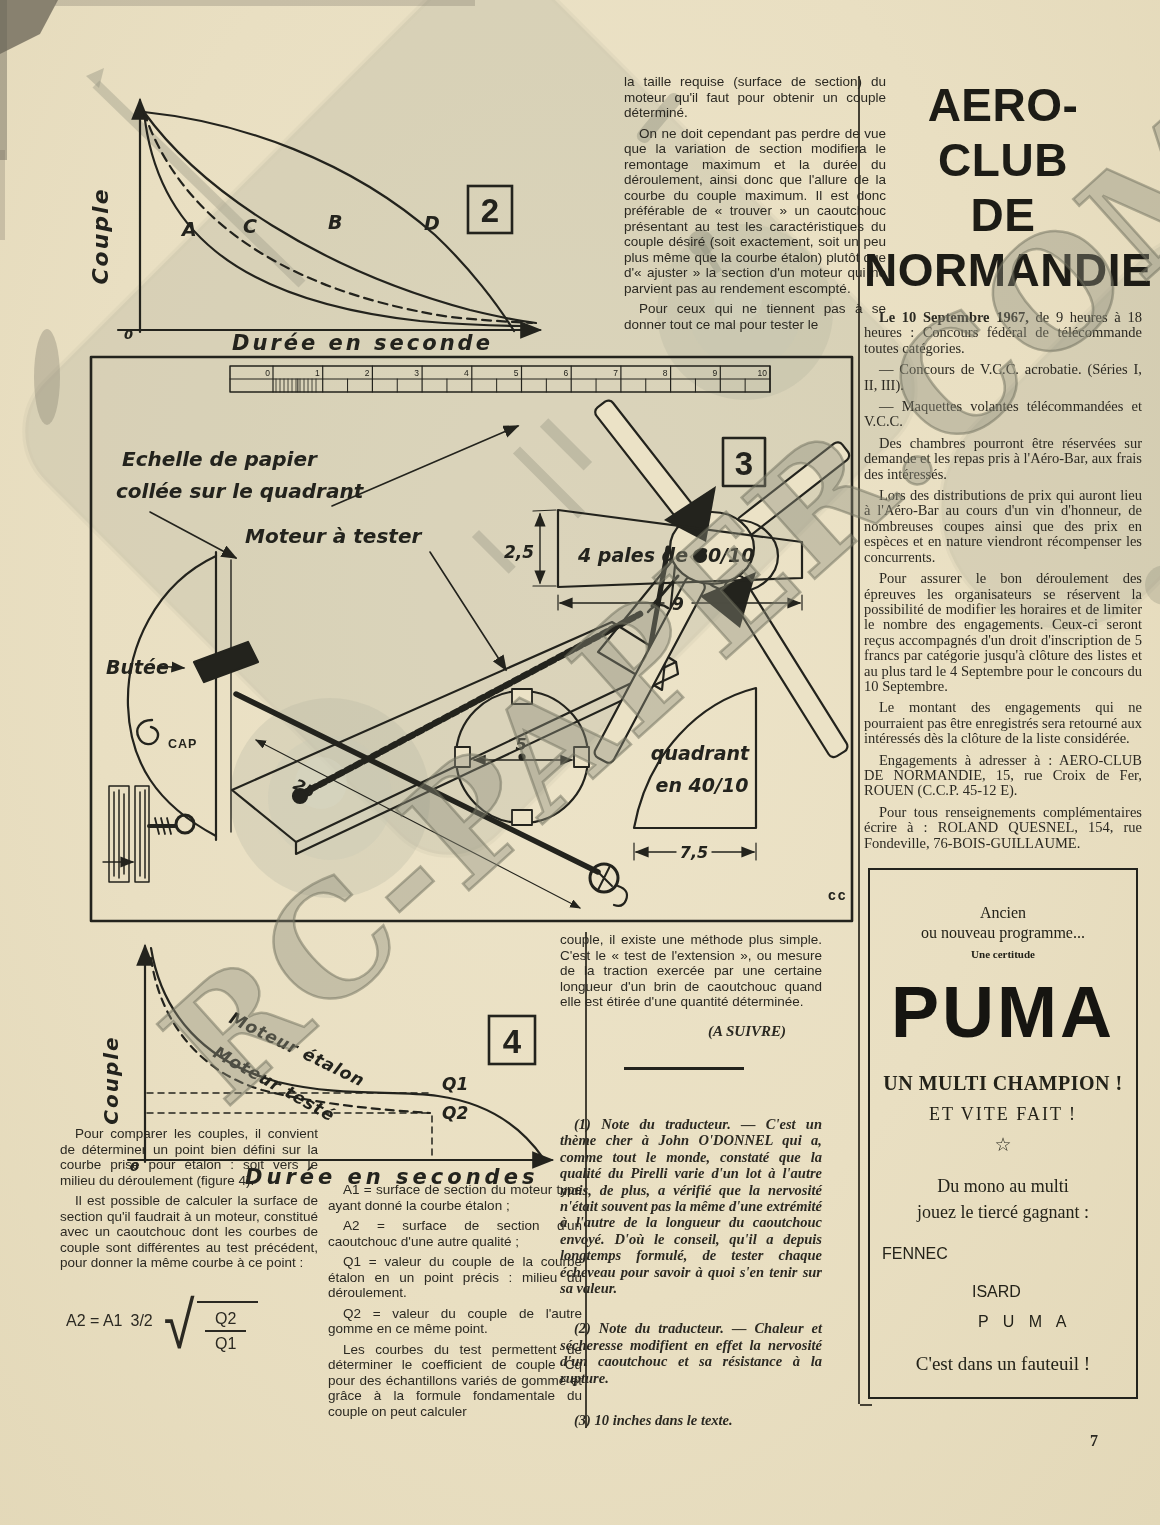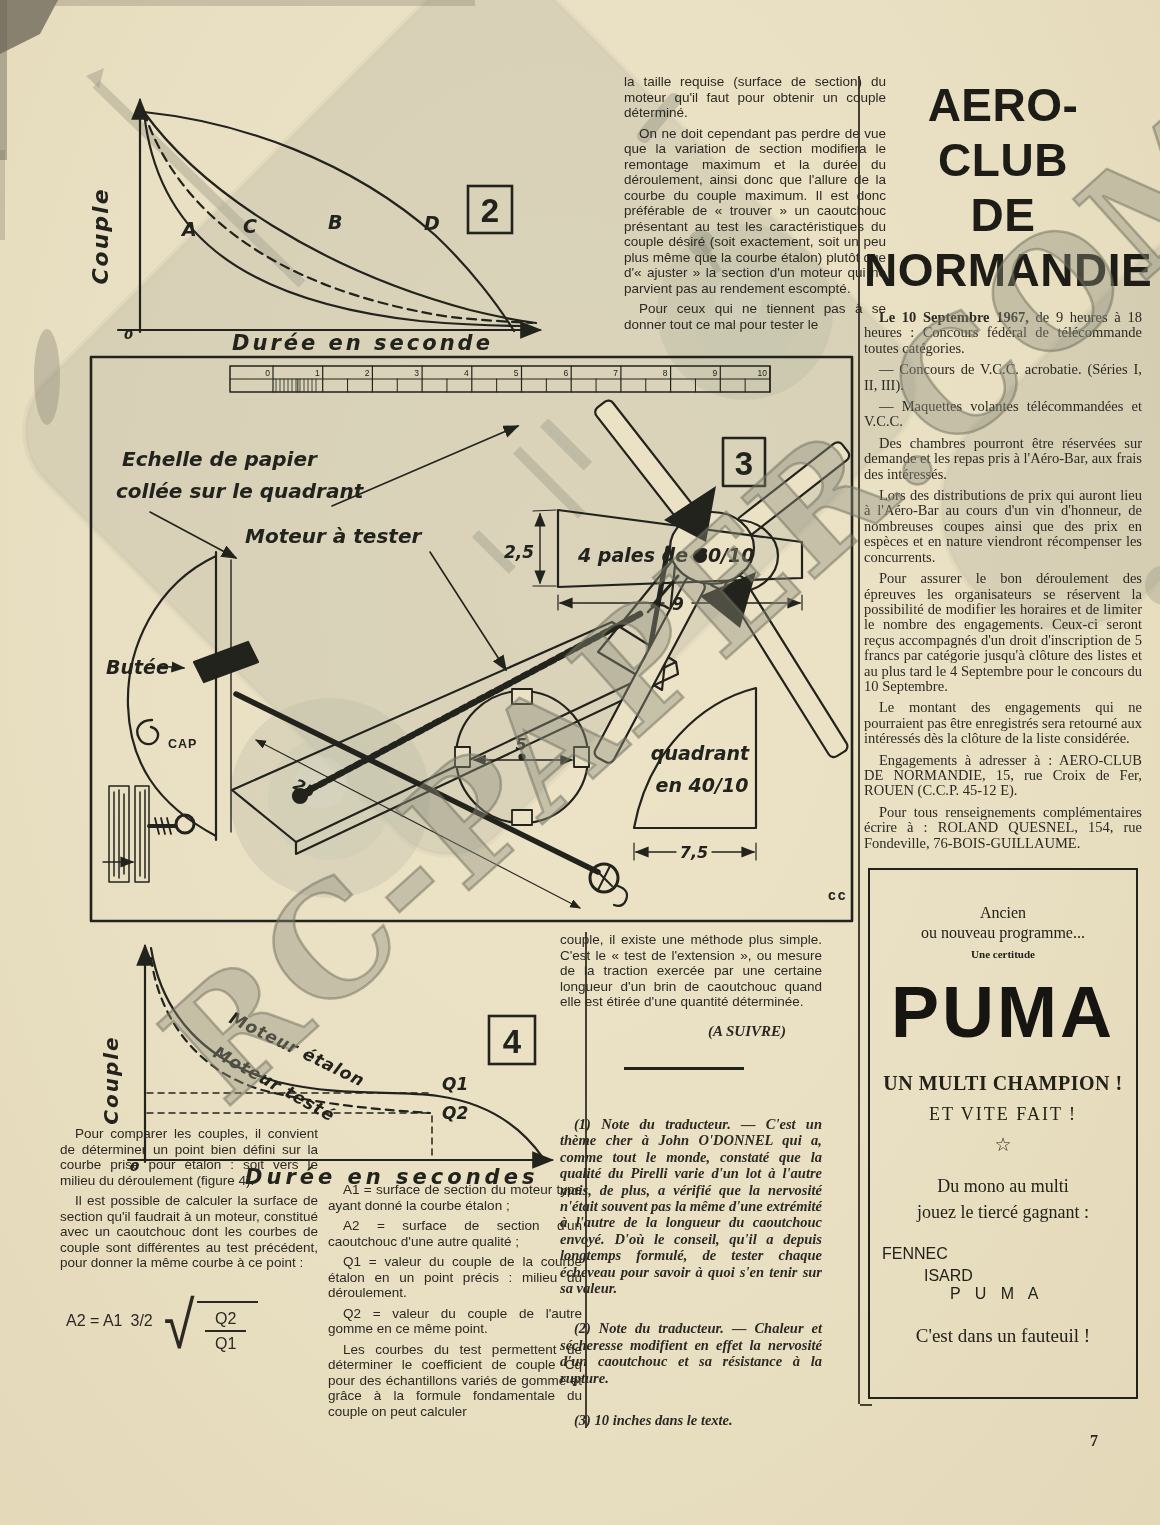--- a/index.html
+++ b/index.html
@@ -39,22 +39,22 @@
   .puma .l3{font-weight:bold;font-size:11px;margin-top:6px}
   .puma .brand{font-family:"Liberation Sans",sans-serif;font-weight:bold;font-size:72px;
                letter-spacing:3px;line-height:1;margin:16px 0 24px;color:#161511}
   .puma .l4{font-weight:bold;font-size:20px;letter-spacing:.5px}
   .puma .l5{font-size:18px;letter-spacing:2px;margin-top:9px}
   .puma .star{font-size:19px;margin-top:8px}
   .puma .l6{font-size:18px;margin-top:20px}
   .puma .l7{font-size:18px;margin-top:5px}
   .puma .menu{text-align:left;font-family:"Liberation Sans",sans-serif;font-size:16px;margin-top:22px}
   .puma .m1{padding-left:12px}
-  .puma .m2{padding-left:54px;margin-top:4px}
-  .puma .m3{padding-left:80px;letter-spacing:5px}
+  .puma .m2{padding-left:102px;margin-top:20px}
+  .puma .m3{padding-left:108px;margin-top:12px;letter-spacing:5px}
   .puma .l8{font-size:19px;margin-top:22px}
   .pagenum{position:absolute;left:1090px;top:1432px;font-family:"Liberation Serif",serif;
            font-weight:bold;font-size:16px}
   .hw{font-style:italic;font-weight:bold;font-family:"DejaVu Sans",sans-serif}
 </style>
 </head>
 <body>
 
 <svg class="layer" viewBox="0 0 1160 1525">
   <g>

